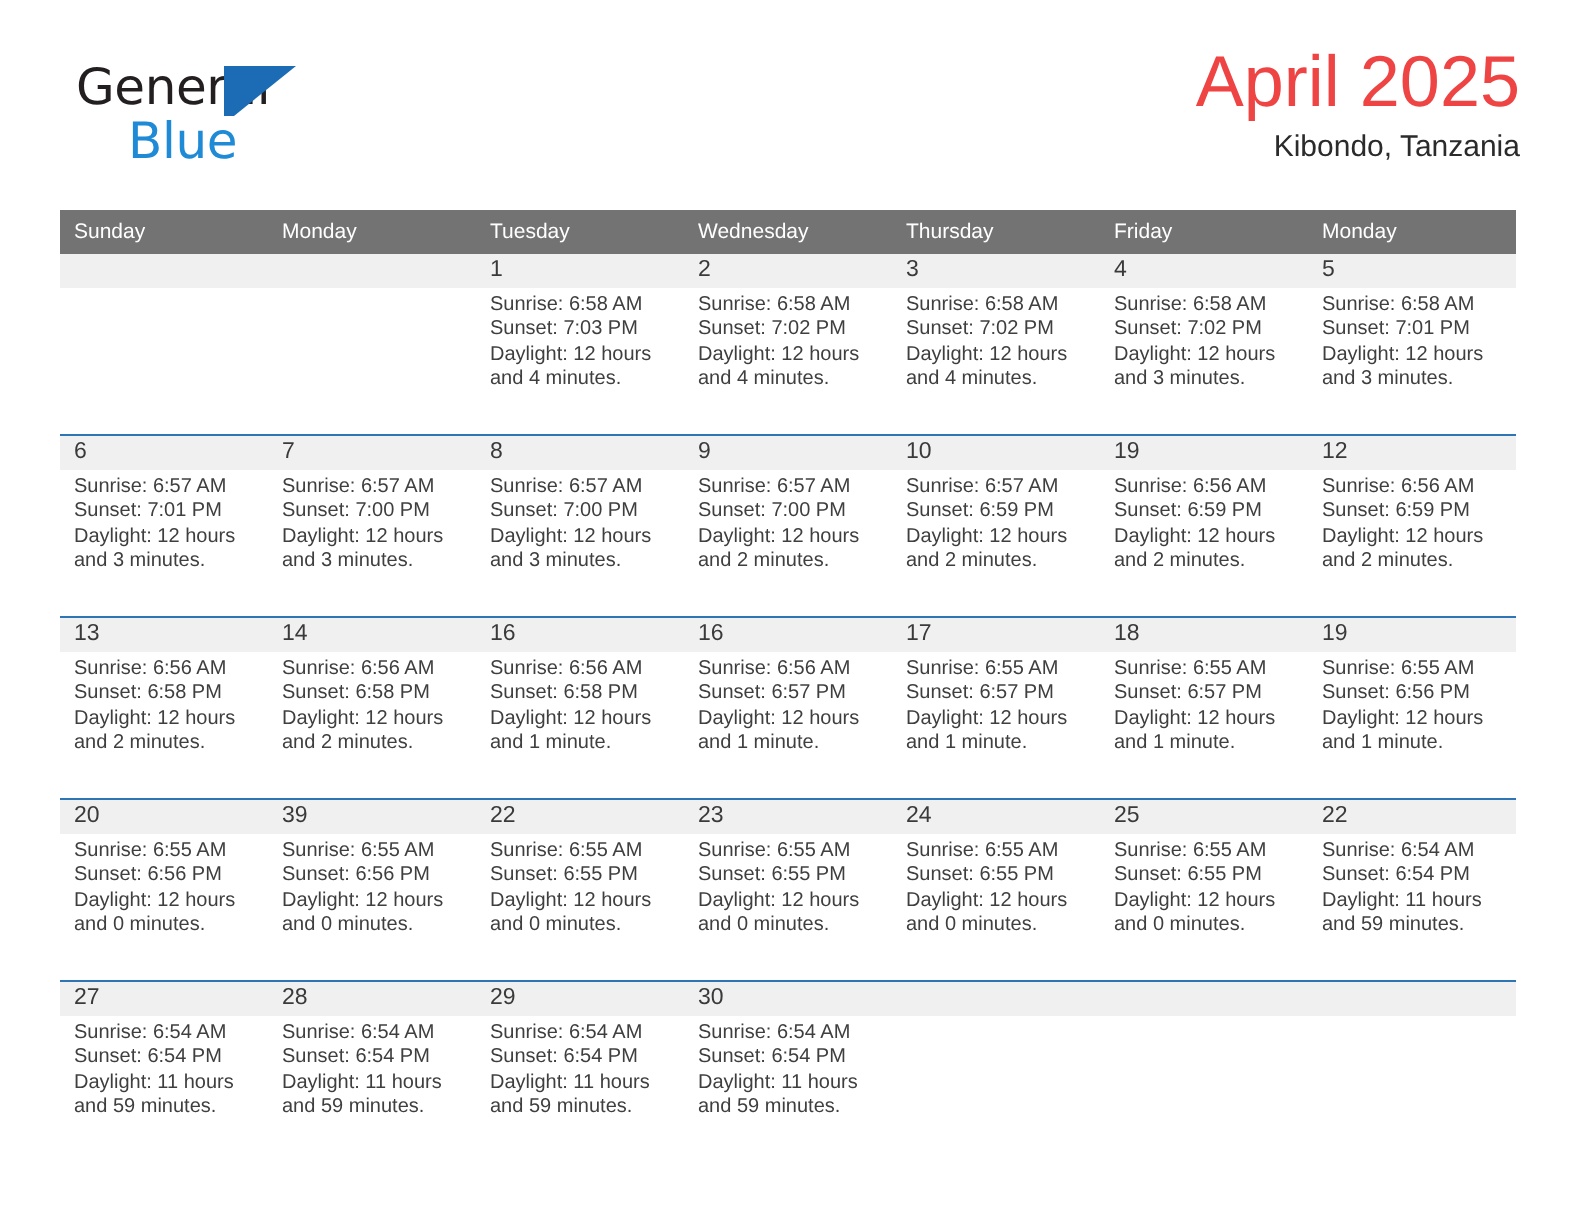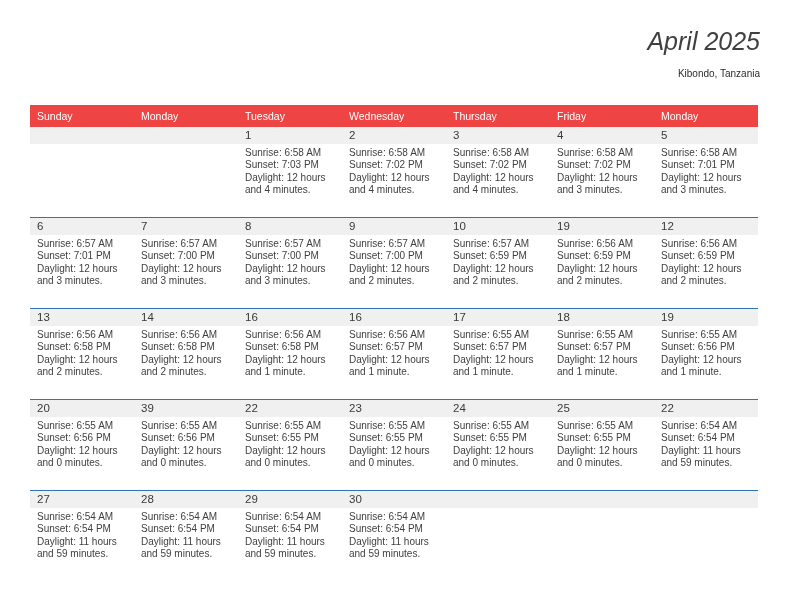--- a/index.html
+++ b/index.html
@@ -79,49 +79,48 @@
     color: #1f8ad6;
     font-family: "DejaVu Sans", sans-serif;
   }
   .title-block {
     position: absolute;
     right: 0;
     top: 0;
     text-align: right;
   }
   .cal-title {
-    font-size: 25px;
+    font-size: 36px;
     line-height: 34px;
-    color: #404040;
+    color: #ef4444;
     font-weight: 400;
     white-space: nowrap;
-    font-style: italic;
   }
   .cal-subtitle {
     margin-top: 7px;
-    font-size: 10px;
+    font-size: 15px;
     line-height: 18px;
     color: #2b2b2b;
     white-space: nowrap;
   }
 
   
   .calendar {
     position: absolute;
     left: 30px;
     top: 105px;
     width: 728px;
   }
   .cal-table {
     width: 728px;
     border-collapse: collapse;
     table-layout: fixed;
   }
   .cal-table th {
-    background: #ef4444;
+    background: #737373;
     color: #ffffff;
     font-size: 10.5px;
     font-weight: 400;
     text-align: left;
     padding: 5px 0 5px 7px;
     height: 9px;
     line-height: 12px;
     border: none;
   }
   .cal-table td {
@@ -167,20 +166,30 @@
     background: #f0f0f0;
   }
 </style>
 </head>
 <body>
 
 <div class="page">
 
   <div class="header">
 
+    <div class="brand">
+      <div class="brand-line1">
+        <span>General</span>
+        <span class="brand-mark">
+          <span class="brand-bar"></span>
+          <span class="brand-tri"></span>
+        </span>
+      </div>
+      <div class="brand-line2">Blue</div>
+    </div>
 
     <div class="title-block">
       <div class="cal-title">April 2025</div>
       <div class="cal-subtitle">Kibondo, Tanzania</div>
     </div>
 
   </div>
 
   <div class="calendar">
     <table class="cal-table">

